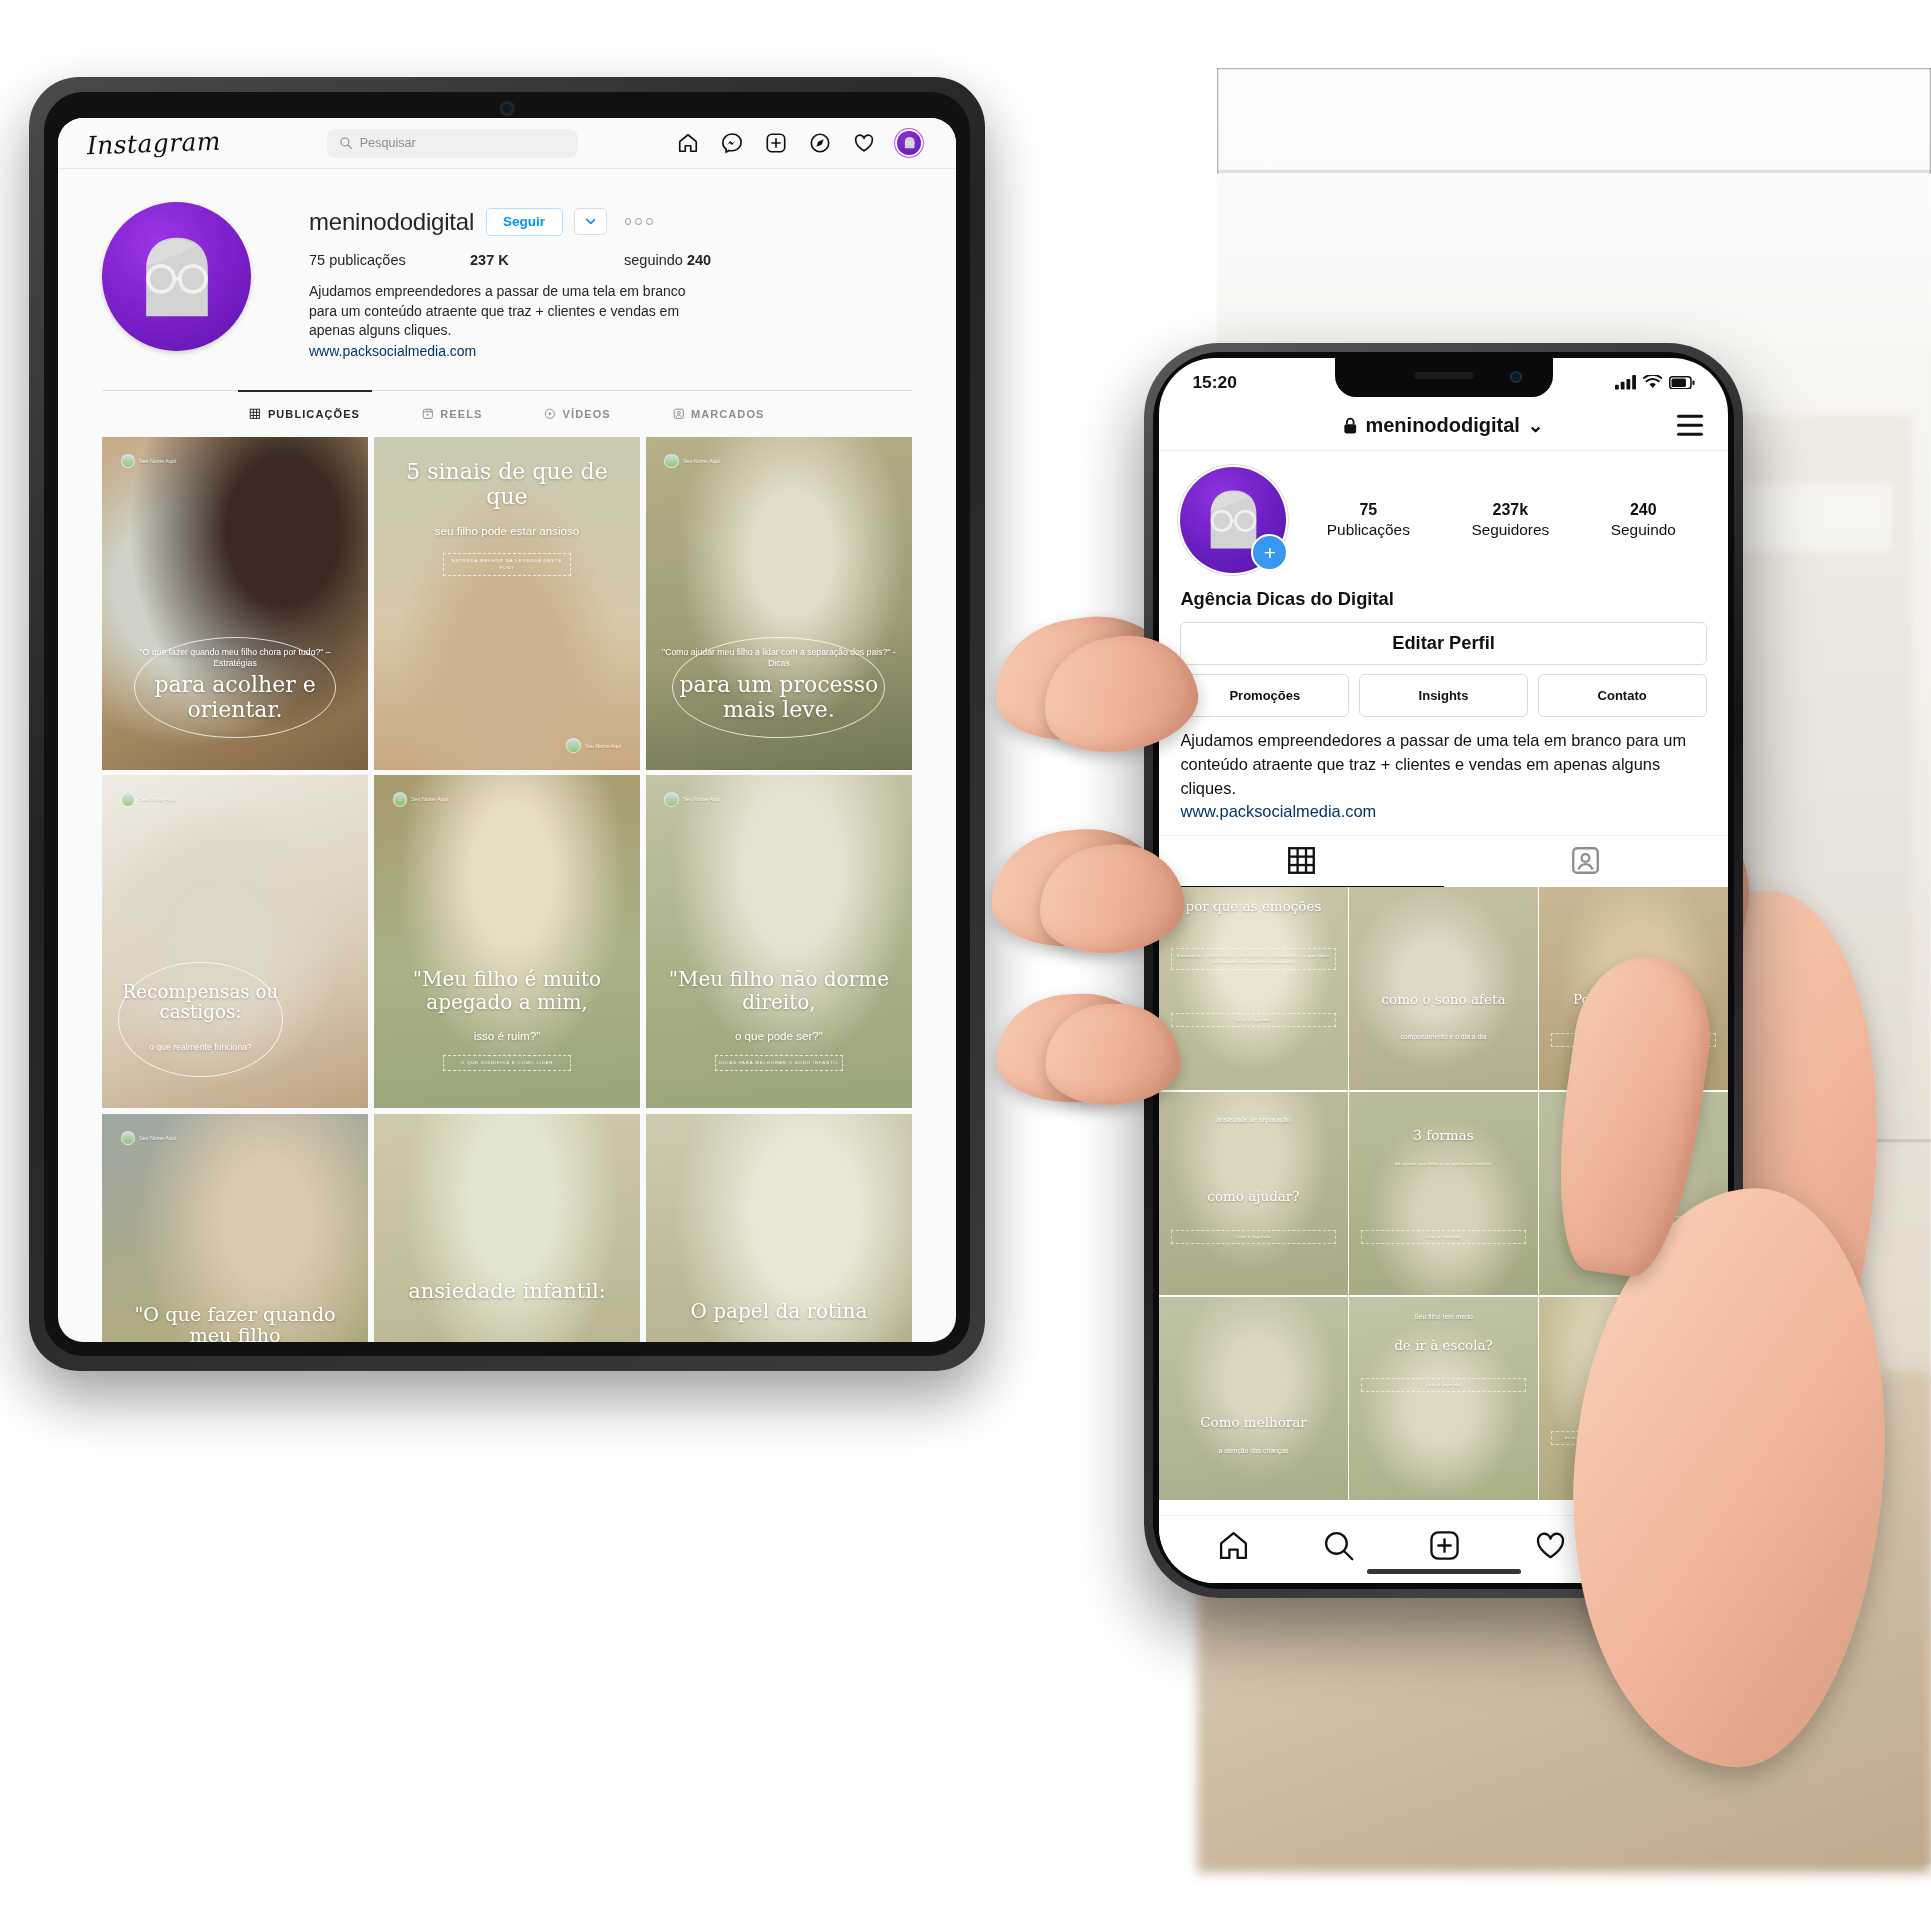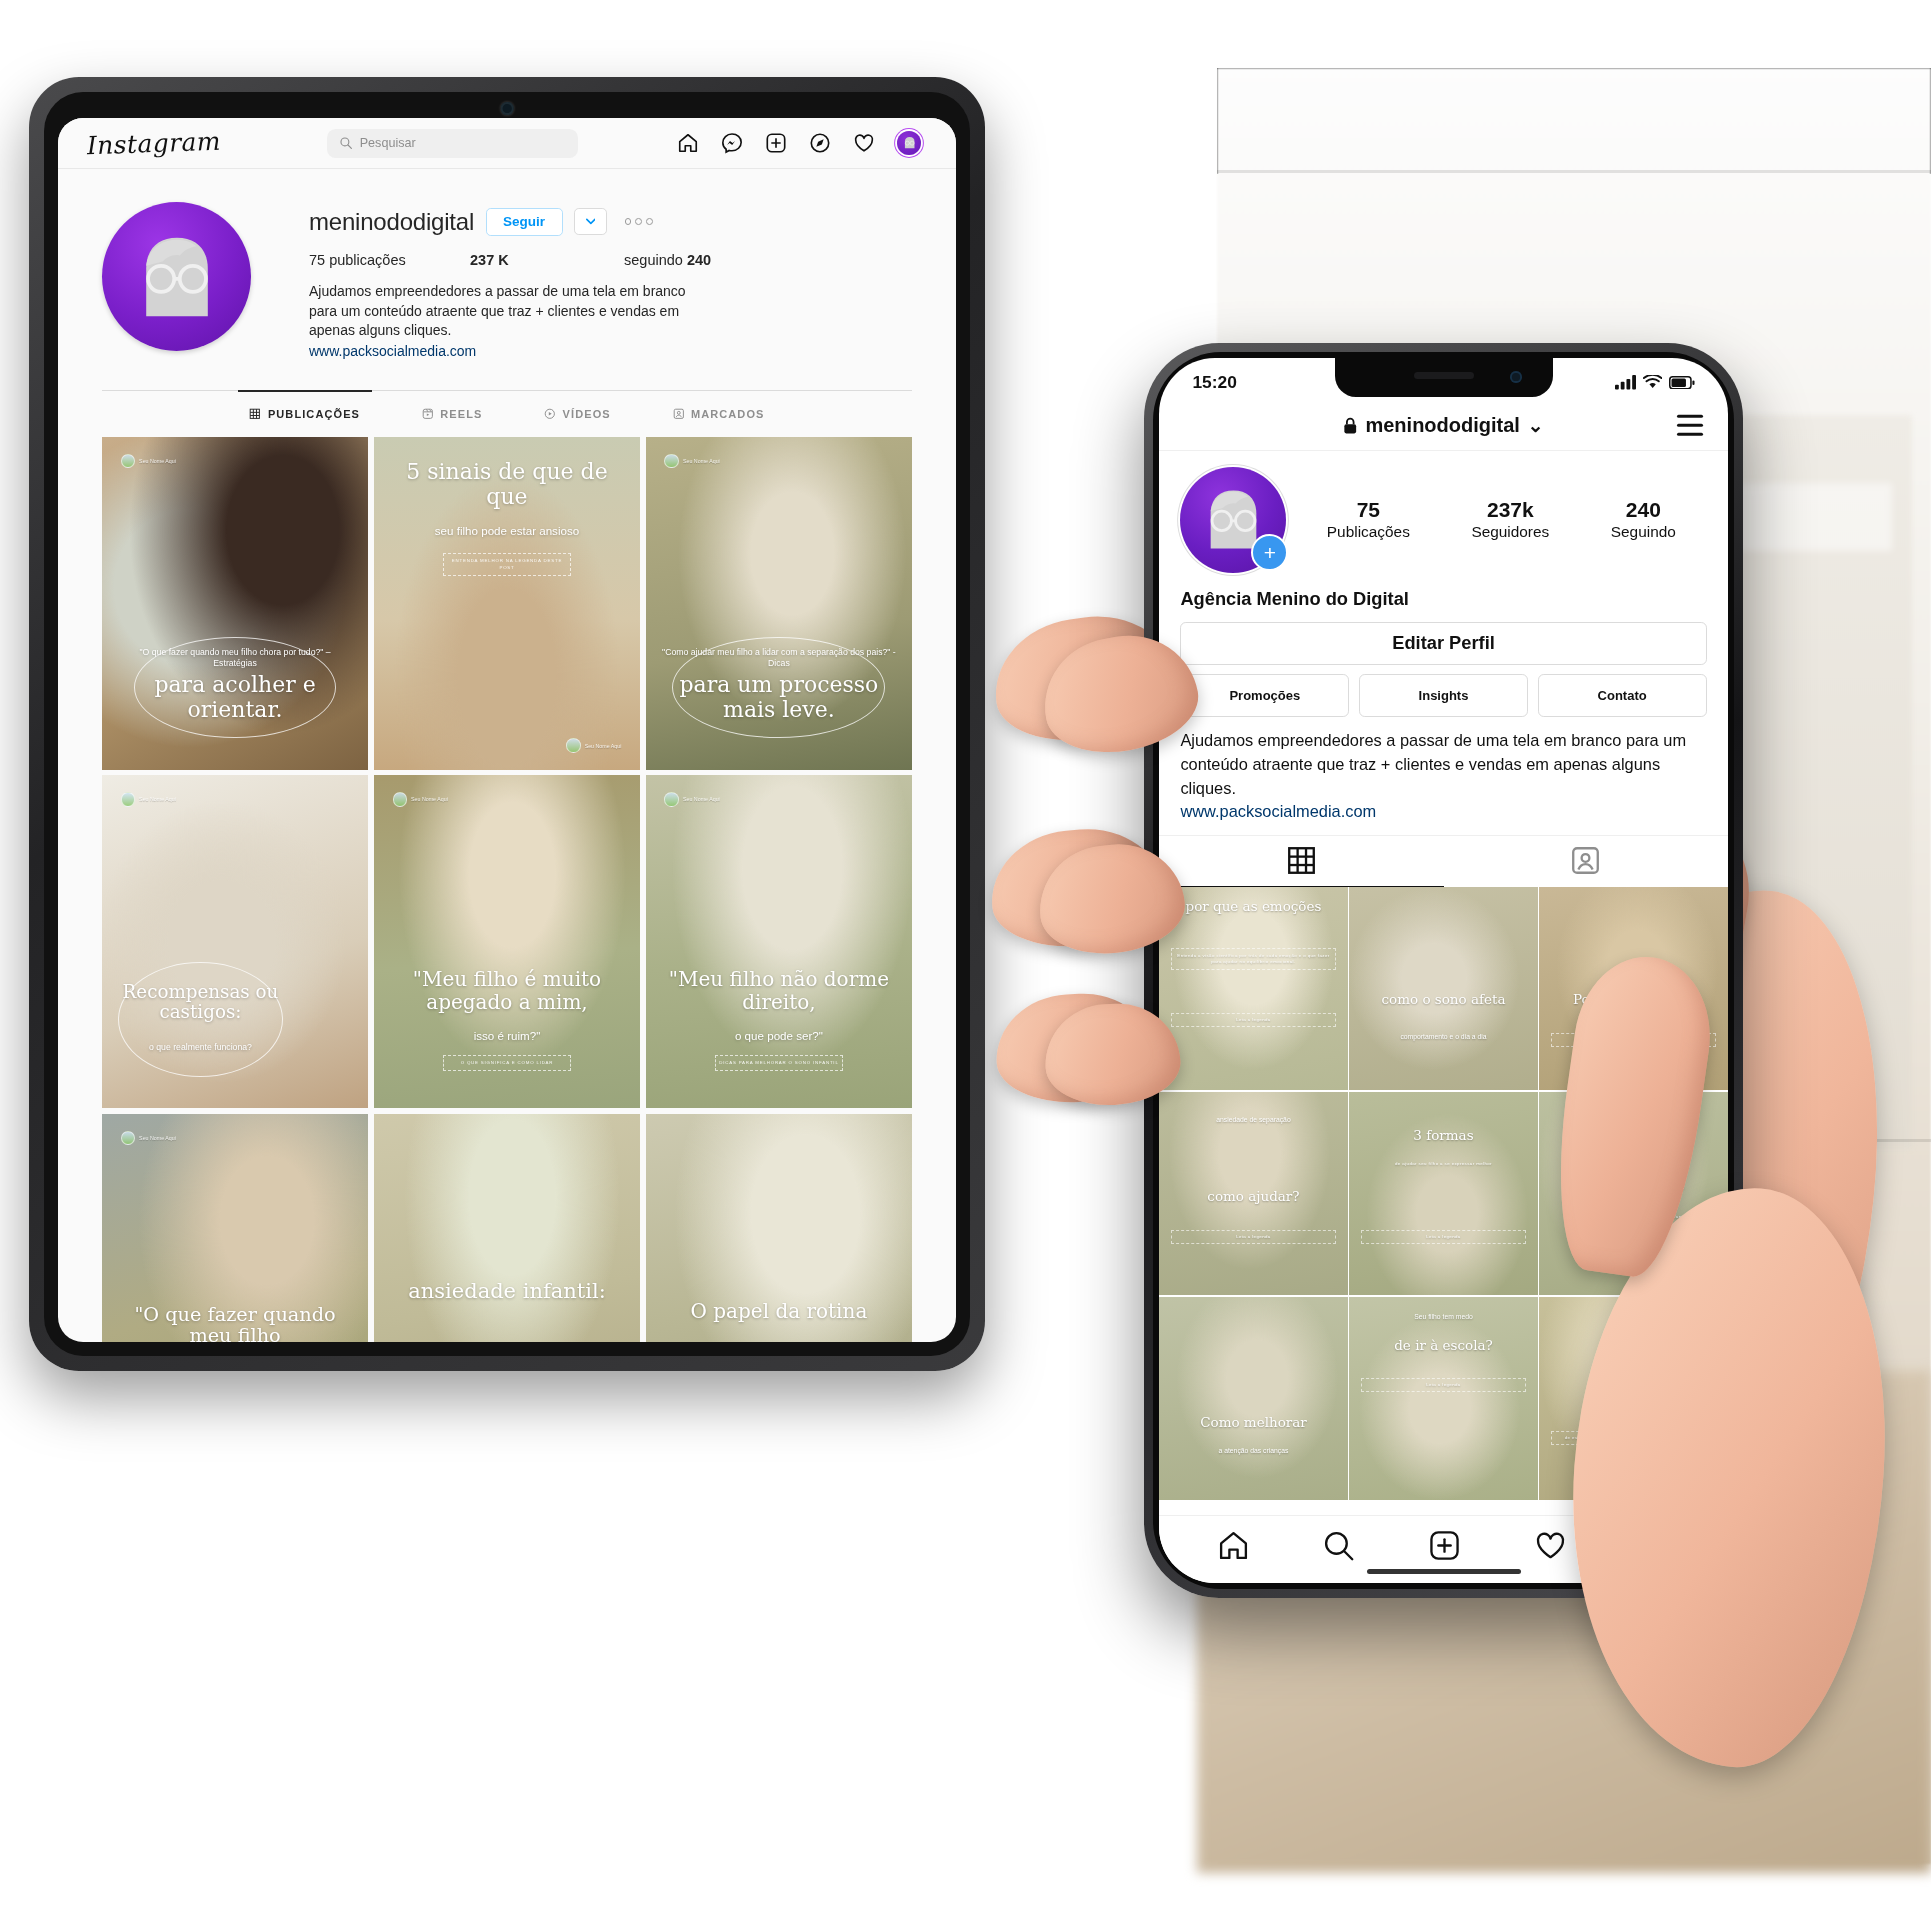--- a/index.html
+++ b/index.html
@@ -136,21 +136,21 @@
   .p-row{display:flex;align-items:center;}
   .p-pic{width:106px;height:106px;border-radius:50%;flex:0 0 106px;position:relative;
      background:radial-gradient(circle at 38% 28%,#8e33dd,#6a1ec2 55%,#5814a4);
      box-shadow:0 0 0 1.9px #fff,0 0 0 2.9px #ddd;
      display:flex;align-items:center;justify-content:center;}
   .p-plus{position:absolute;right:-1.9px;bottom:1.9px;width:33px;height:33px;border-radius:50%;
      background:#3897f0;border:2.9px solid #fff;display:flex;align-items:center;justify-content:center;
      color:#fff;font-size:21px;line-height:1;font-weight:400;}
   .p-stats{display:flex;flex:1;justify-content:space-around;padding-left:9.7px;}
   .p-stat{text-align:center;}
-  .p-stat .n{font-size:21px;font-weight:700;color:#111;line-height:1.1;}
+  .p-stat .n{font-size:16px;font-weight:700;color:#111;line-height:1.1;}
   .p-stat .l{font-size:15.4px;color:#111;margin-top:1.9px;}
   .p-name{font-size:18.3px;font-weight:700;color:#111;margin-top:15.4px;}
   .p-edit{margin-top:11.6px;height:41px;border:1px solid #dbdbdb;border-radius:5.8px;
      display:flex;align-items:center;justify-content:center;font-size:18.3px;font-weight:700;color:#111;}
   .p-btns{display:flex;gap:9.7px;margin-top:9.7px;}
   .p-btn{flex:1;height:41px;border:1px solid #dbdbdb;border-radius:5.8px;
      display:flex;align-items:center;justify-content:center;font-size:13px;font-weight:700;color:#111;}
   .p-bio{margin-top:11.6px;font-size:16.4px;line-height:1.45;color:#111;}
   .p-link{color:#00376b;font-size:16.4px;display:block;margin-top:1.9px;}
   .p-tabs{display:flex;margin-top:13.5px;border-top:1px solid #efefef;}
@@ -498,21 +498,21 @@
             <div class="n">237k</div>
             <div class="l">Seguidores</div>
           </div>
           <div class="p-stat">
             <div class="n">240</div>
             <div class="l">Seguindo</div>
           </div>
         </div>
       </div>
 
-      <div class="p-name">Agência Menino do Digital</div>
+      <div class="p-name">Agência Dicas do Digital</div>
       <div class="p-edit">Editar Perfil</div>
       <div class="p-btns">
         <div class="p-btn">Promoções</div>
         <div class="p-btn">Insights</div>
         <div class="p-btn">Contato</div>
       </div>
       <div class="p-bio">Ajudamos empreendedores a passar de uma tela em branco para um conteúdo atraente que traz + clientes e vendas em apenas alguns cliques.</div>
       <a class="p-link">www.packsocialmedia.com</a>
     </div>
 

